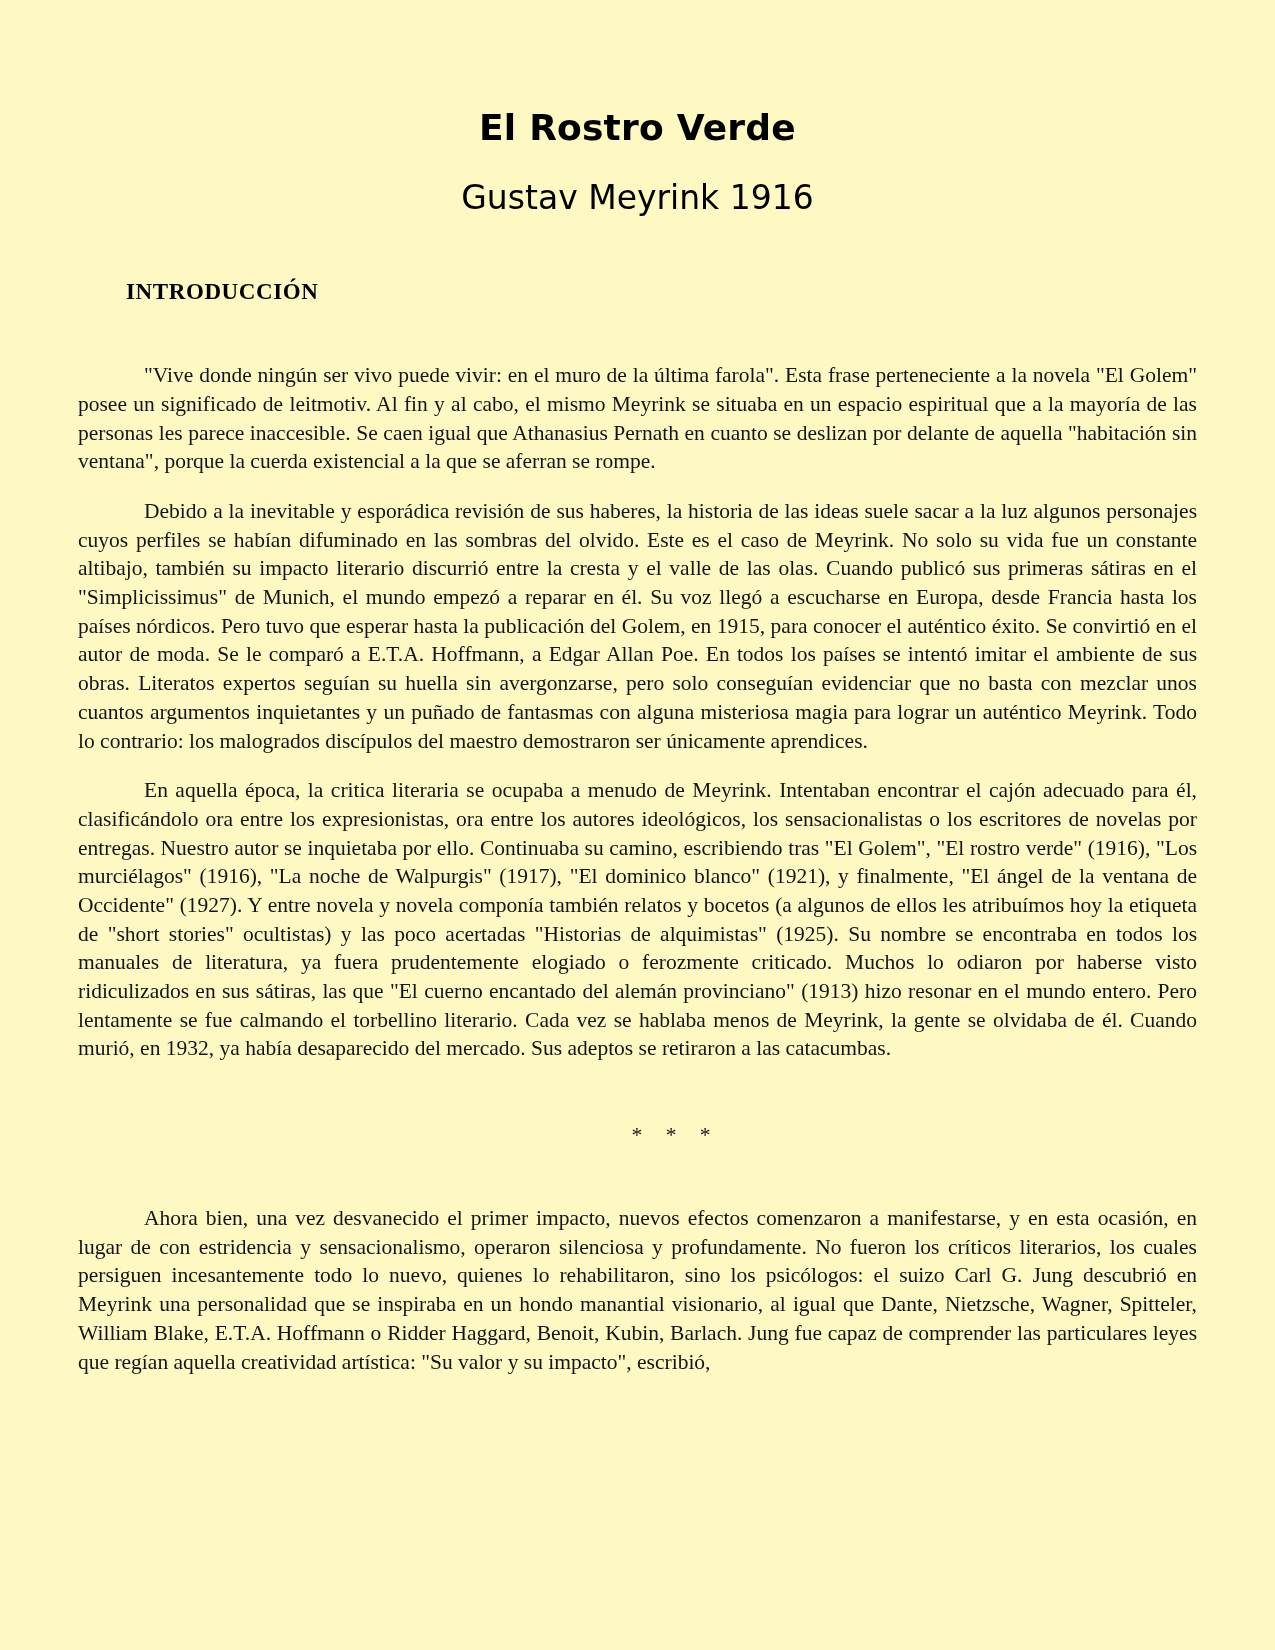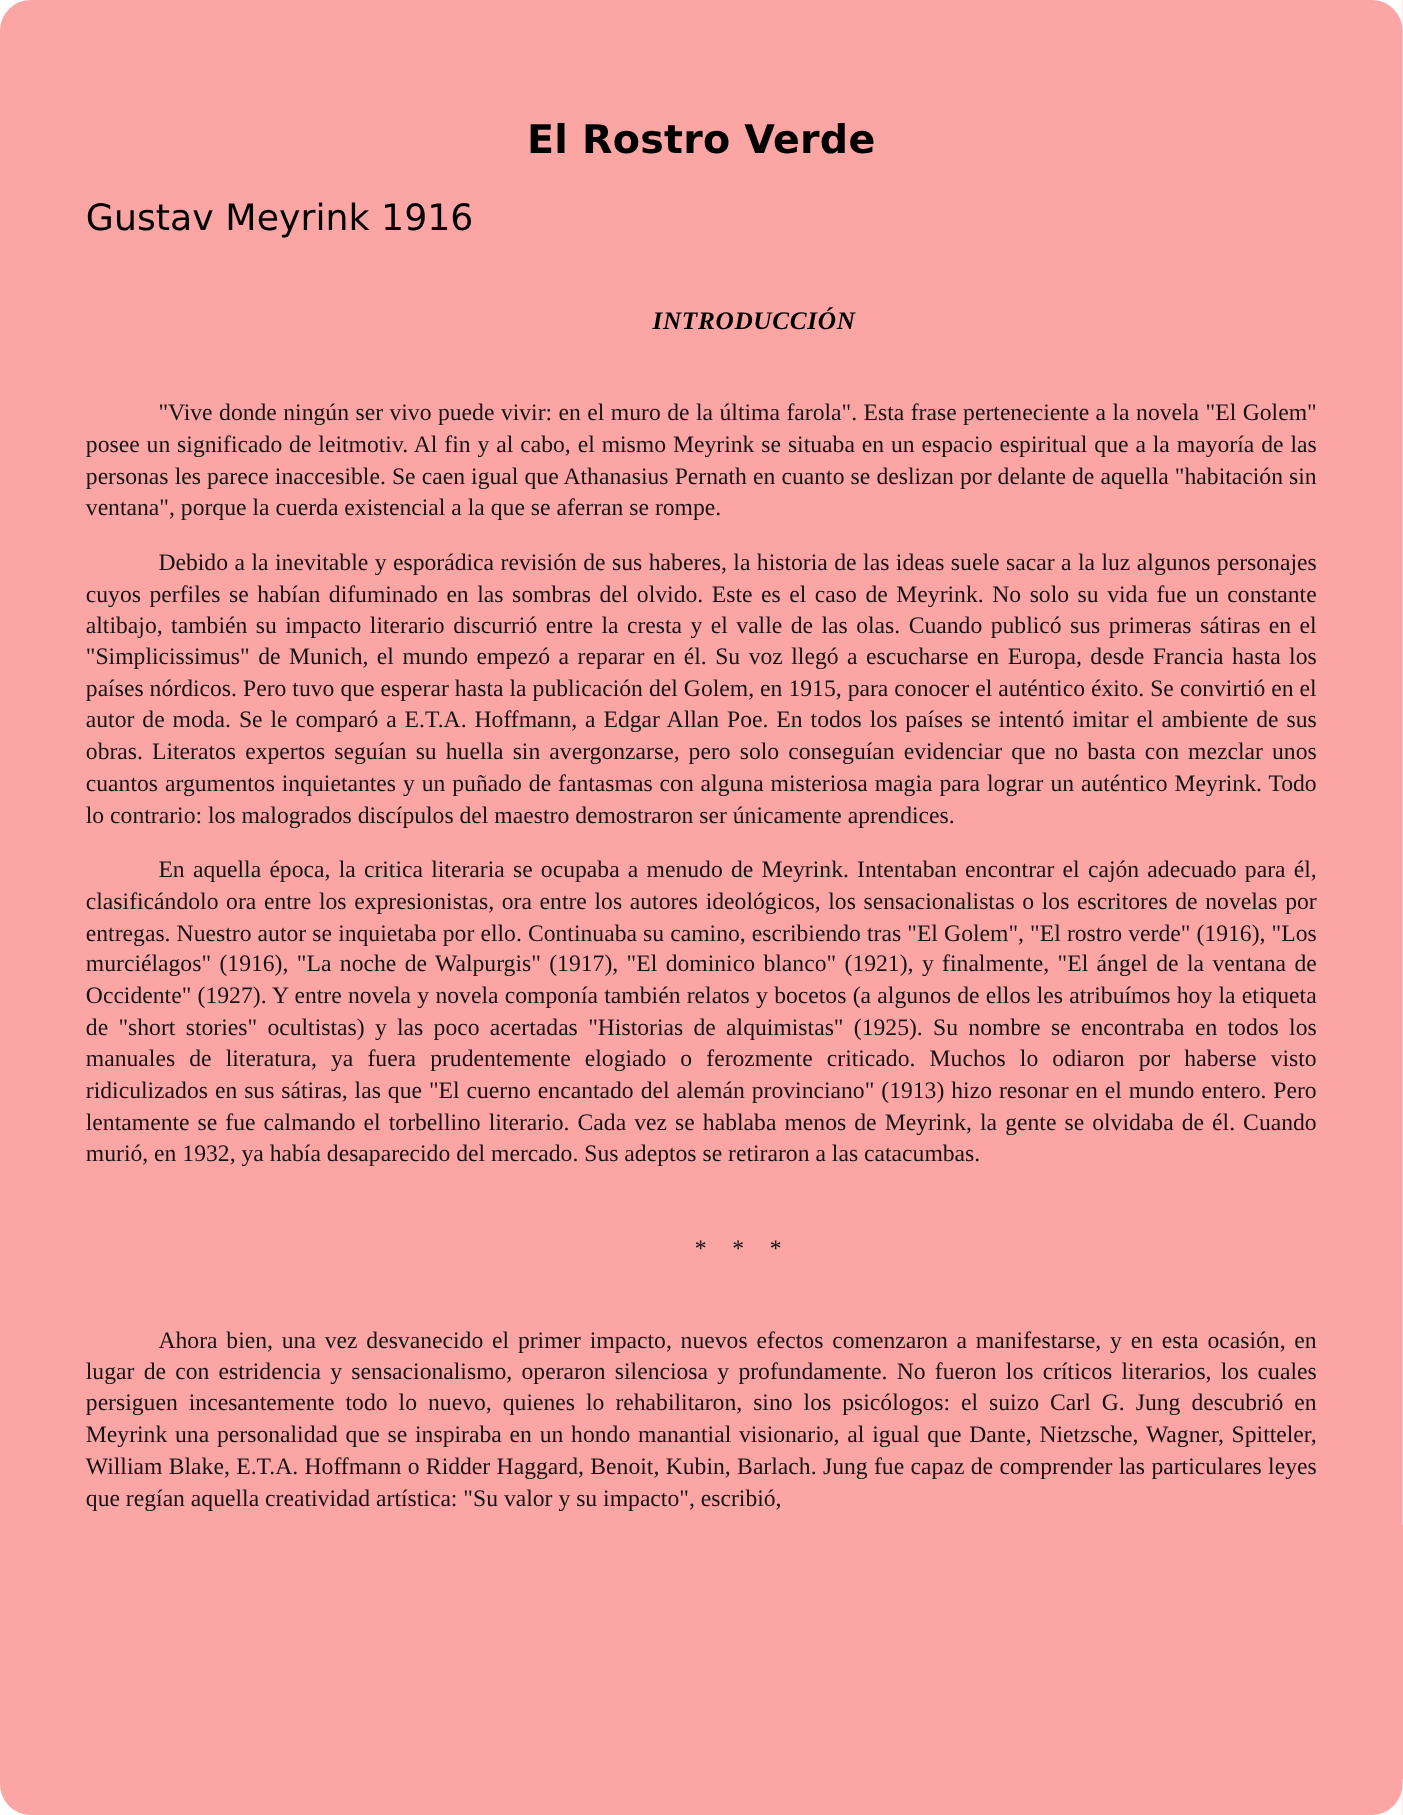--- a/index.html
+++ b/index.html
@@ -11,57 +11,56 @@
     width: 1275px;
     height: 1650px;
     font-family: "Liberation Serif", "DejaVu Serif", serif;
     color: #000000;
     overflow: hidden;
   }
   .page {
     position: relative;
     width: 1275px;
     height: 1650px;
-    background: #fca5a5;
+    background: #fef9c3;
     box-sizing: border-box;
     padding: 0 78px;
-    border-radius: 28px;
   }
   .doc-title {
     margin: 0;
     padding-top: 108px;
     text-align: center;
     font-family: "DejaVu Sans", "Liberation Sans", sans-serif;
     font-weight: bold;
     font-size: 36px;
     line-height: 1.12;
     letter-spacing: 0.2px;
     color: #000000;
   }
   .doc-subtitle {
     margin: 0;
     padding-top: 32px;
+    text-align: center;
     font-family: "DejaVu Sans", "Liberation Sans", sans-serif;
     font-weight: normal;
     font-size: 33px;
     line-height: 1.12;
     color: #000000;
   }
   .section-heading {
     margin: 0;
     padding-top: 62px;
-    text-align: center;
+    text-align: left;
     font-family: "Liberation Serif", "DejaVu Serif", serif;
     font-weight: bold;
     font-size: 23px;
     letter-spacing: 0.6px;
     color: #000000;
     position: relative;
     left: 48px;
-    font-style: italic;
   }
   .body-block {
     padding-top: 56px;
   }
   p.para {
     margin: 0 0 21px 0;
     text-indent: 66px;
     text-align: justify;
     font-family: "Liberation Serif", "DejaVu Serif", serif;
     font-size: 21.5px;

